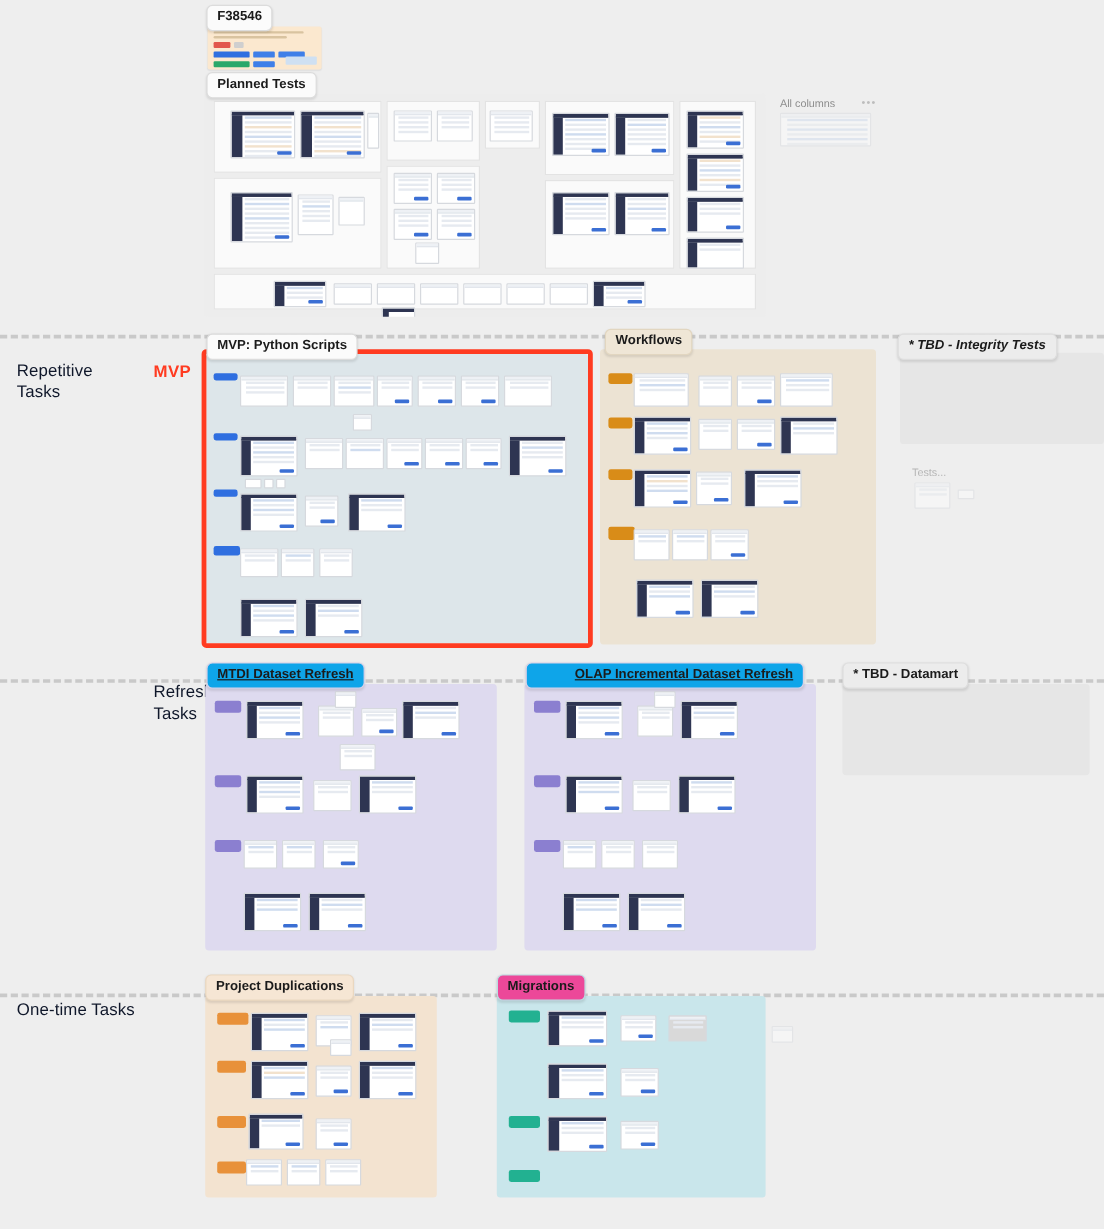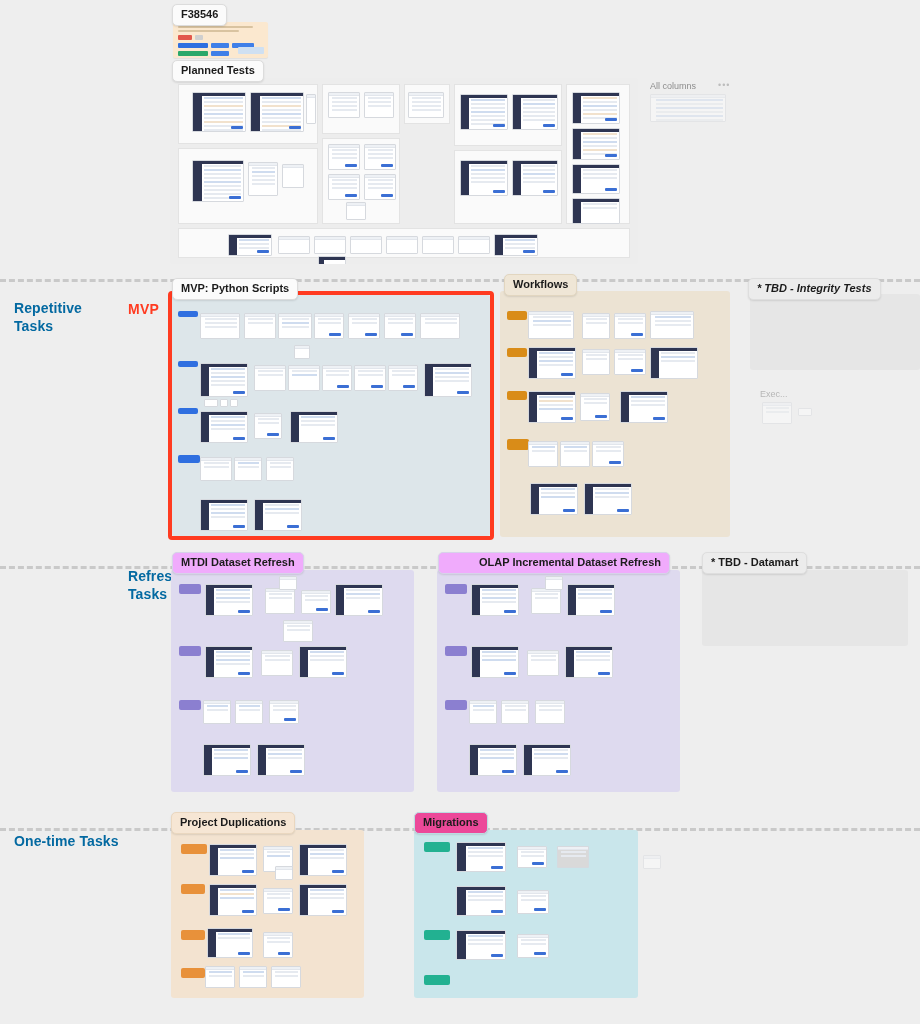--- a/index.html
+++ b/index.html
@@ -12,41 +12,41 @@
   .board{ position:absolute; inset:0;border-radius:21px; }
 
   
   .divider{
     position:absolute; left:0; width:920px; height:0;
     border-top:3px dashed #c9c9c9;
   }
 
   
   .side-heading{
-    position:absolute; font-size:14px; font-weight:700; line-height:1.25;
-    color:#0369a1; letter-spacing:.1px; white-space:pre-line;
+    position:absolute; font-size:14px; font-weight:400; line-height:1.25;
+    color:#0f172a; letter-spacing:.1px; white-space:pre-line;
   }
   .mvp-flag{
     position:absolute; font-size:14px; font-weight:700; color:#ff3b21;
     letter-spacing:.3px;
   }
 
   
   .pill{
     position:absolute; display:inline-block;
     padding:3px 8px 4px; border-radius:5px;
     font-size:11px; font-weight:600; line-height:1.15;
     color:#1b1b1b; white-space:nowrap;
     box-shadow:0 1px 2px rgba(0,0,0,.10);
     background:#f2f2f2; border:1px solid #dcdcdc;
     z-index:7;
   }
   .pill.white{ background:#fbfbfb; }
   .pill.cream{ background:#efe6d6; border-color:#e2d6c0; }
-  .pill.lilac{ background:#f0abfc; border-color:#d7d2ea; }
+  .pill.lilac{ background:#0ea5e9; border-color:#d7d2ea;text-decoration:underline; }
   .pill.peach{ background:#f6e6d4; border-color:#ead7bf; }
   .pill.mint{  background:#ec4899; border-color:#bcdbe2; }
   .pill.grey{  background:#ececec; border-color:#dedede; }
 
   
   .frame{ position:absolute; border-radius:3px; overflow:hidden; }
   .frame.planned{ background:#ededed; }
   .frame.mvp{ background:#dde6ea; }
   .frame.workflows{ background:#ece3d3; }
   .frame.lilac{ background:#dedaef; }
@@ -785,21 +785,21 @@
           <div class="row b"></div>
           <div class="row"></div>
         </div>
         <div class="cta"></div>
       </div>
   </div>
 
   <div class="pill grey" style="left:748px; top:278px;font-style:italic;">* TBD - Integrity Tests</div>
   <div class="frame grey" style="left:750px; top:294px; width:170px; height:76px;"></div>
 
-  <div class="exec-label" style="left:760px; top:389px;">Exec...</div>
+  <div class="exec-label" style="left:760px; top:389px;">Tests...</div>
   <div class="sh plainwhite faded" style="left:762px; top:402px; width:30px; height:22px;">
     <div class="tb"></div>
       <div class="grid">
         <div class="row"></div>
         <div class="row"></div>
       </div>
     </div>
   <div class="sh plainwhite faded" style="left:798px; top:408px; width:14px; height:8px;"></div>
 
   <div class="divider" style="top:566px;"></div>

